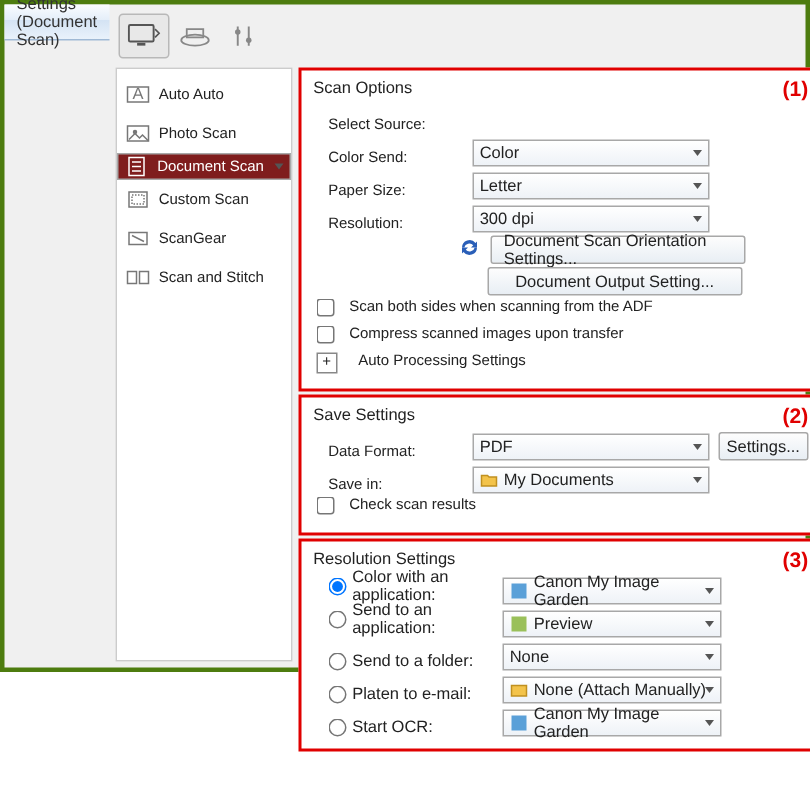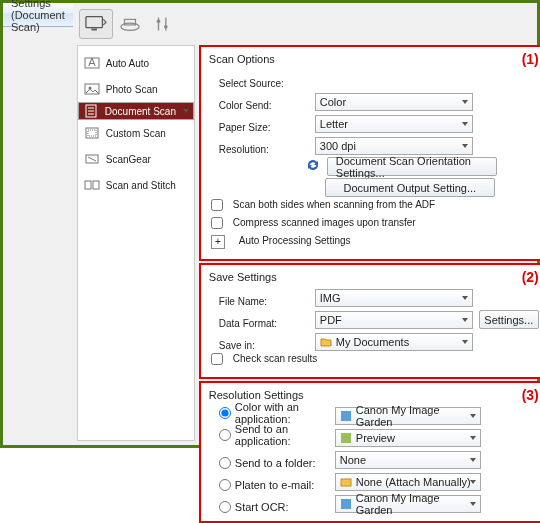--- a/index.html
+++ b/index.html
@@ -171,26 +171,20 @@
           <div class="cb">
               <span class="exp">+</span>
               <span>Auto Processing Settings</span>
             </div>
         </div>
 
         <div class="panel">
           <div class="pnum">(2)</div>
           <div class="ptitle">Save Settings</div>
           <div class="row">
-            <div class="lbl">File Name:</div>
-            <div class="sel">
-                <span>IMG</span>
-              </div>
-          </div>
-          <div class="row">
             <div class="lbl">Data Format:</div>
             <div class="sel">
                 <span>PDF</span>
               </div>
             <div style="width:6px"></div>
             <div class="btn" style="width:60px">
                 <span>Settings...</span>
               </div>
           </div>
           <div class="row">

